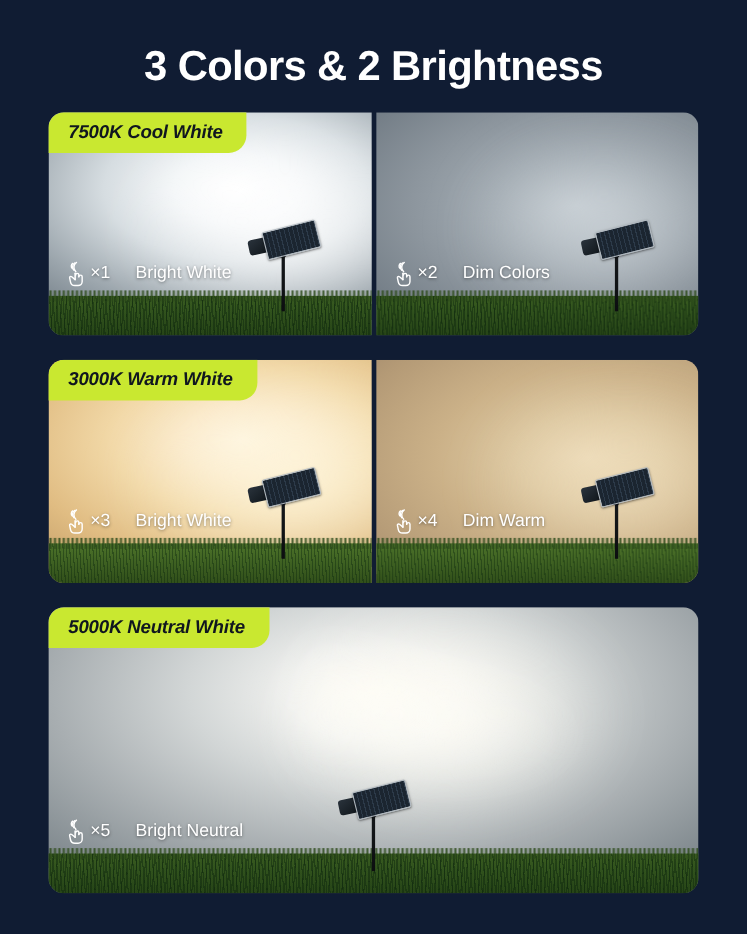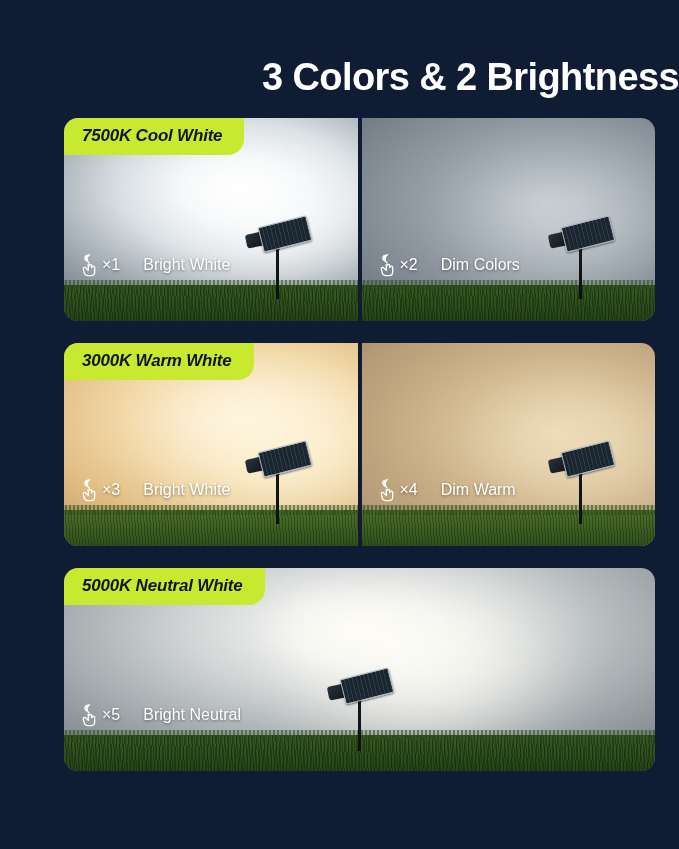--- a/index.html
+++ b/index.html
@@ -8,57 +8,57 @@
     width: 679px;
     height: 849px;
     background: #101c33;
     font-family: "Liberation Sans", sans-serif;
     overflow: hidden;
     position: relative;
   }
 
   
   .header {
-    padding-top: 58px;
-    text-align: right;
+    padding-top: 42px;
+    text-align: center;
   }
   .title {
     color: #ffffff;
     font-size: 38px;
     font-weight: bold;
     letter-spacing: -0.6px;
     line-height: 1.05;
   }
   .subtitle {
     color: #f2f4f8;
     font-size: 20px;
     font-weight: normal;
     margin-top: 14px;
     letter-spacing: -0.2px;
   }
 
   
   .cards {
     margin-top: 20px;
-    padding: 0 64px;
+    padding: 0 44px;
     display: flex;
     flex-direction: column;
     gap: 22px;
   }
 
   .card {
     position: relative;
     width: 591px;
     height: 203px;
     border-radius: 14px;
     overflow: hidden;
     display: flex;
     background: #101c33;
   }
-  .card.tall { height: 203px; justify-content: center; }
+  .card.tall { height: 260px; justify-content: center; }
 
   
   .panel {
     position: relative;
     height: 100%;
     flex: 1 1 0;
     overflow: hidden;
   }
   .panel + .panel { margin-left: 4px; }
 

